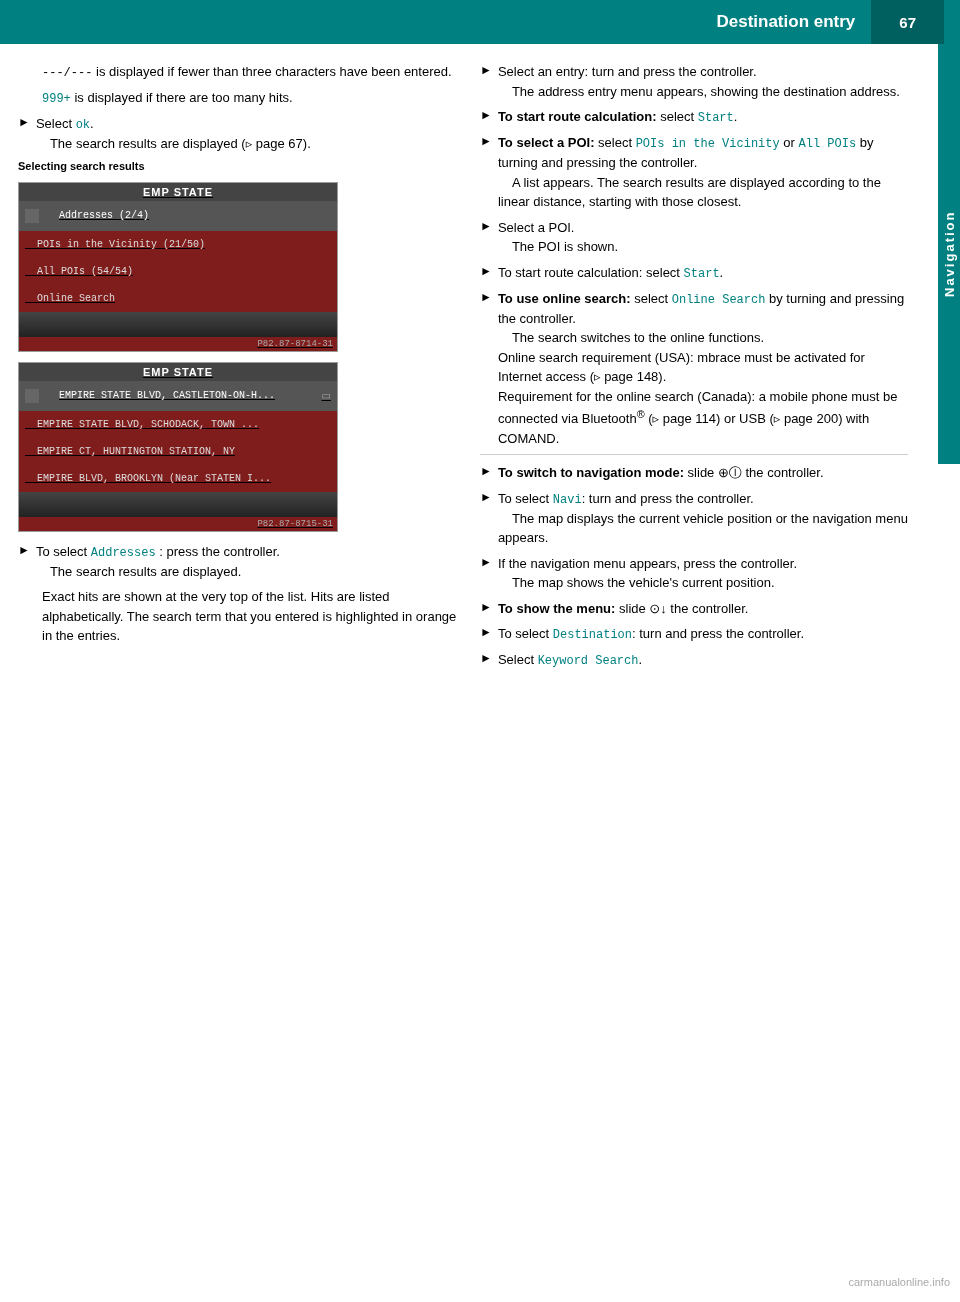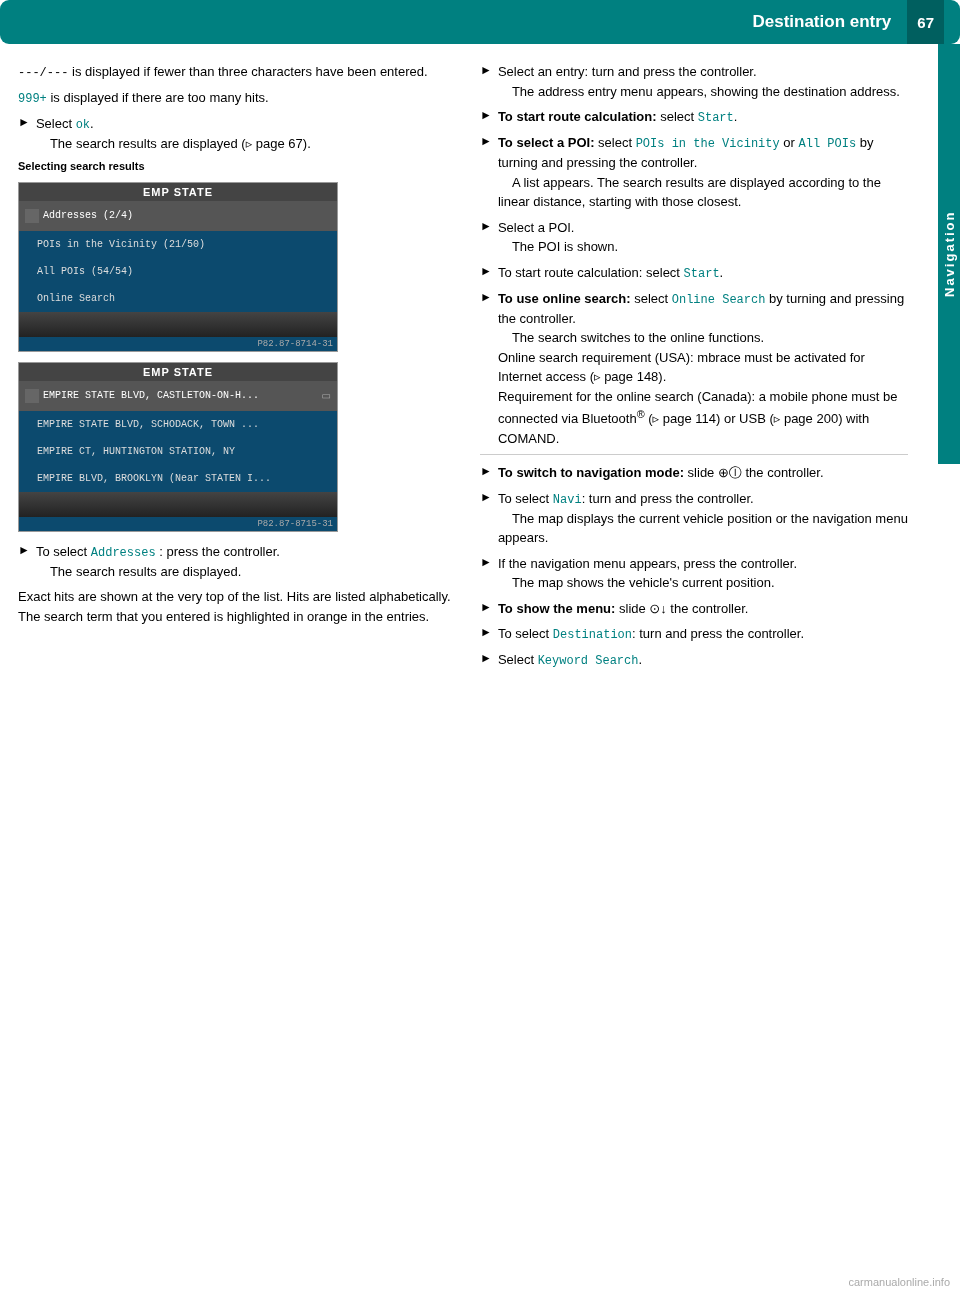--- a/index.html
+++ b/index.html
@@ -12,35 +12,34 @@
       position: relative;
     }
     
     .header-bar {
       background: #008080;
       height: 44px;
       display: flex;
       align-items: center;
       justify-content: space-between;
       padding: 0 16px 0 0;
-      border-radius: 9px;
     }
     .header-title {
       color: #fff;
       font-size: 17px;
       font-weight: bold;
       margin-left: auto;
       margin-right: 16px;
     }
     .header-page-num {
       color: #fff;
       font-size: 15px;
       font-weight: bold;
       background: #005f5f;
-      padding: 4px 10px;
+      padding: 4px 28px;
       height: 100%;
       display: flex;
       align-items: center;
     }
     
     .side-tab {
       position: absolute;
       right: 0;
       top: 44px;
       width: 22px;
@@ -79,20 +78,21 @@
     .bold { font-weight: bold; }
     .section-heading {
       font-weight: bold;
       font-size: 11px;
       margin-bottom: 6px;
       margin-top: 2px;
     }
     p {
       line-height: 1.5;
       margin-bottom: 6px;
+      margin-left: 24px;
     }
     .bullet-item {
       display: flex;
       align-items: flex-start;
       margin-bottom: 6px;
     }
     .bullet-arrow {
       color: #000;
       font-size: 12px;
       margin-right: 6px;
@@ -110,37 +110,39 @@
       background: #2a2a2a;
       margin: 10px 0;
       width: 320px;
       height: 170px;
       position: relative;
       overflow: hidden;
     }
     .img-box-inner {
       width: 100%;
       height: 100%;
-      background: #0c4a6e;
+      background: #7f1d1d;
       display: flex;
       flex-direction: column;
+      text-decoration: underline;
     }
     .img-title-bar {
       background: #444;
       color: #fff;
       font-size: 11px;
       font-weight: bold;
       text-align: center;
       padding: 3px 0;
       letter-spacing: 1px;
     }
     .img-row {
       display: flex;
       align-items: center;
       padding: 8px 6px;
+      gap: 16px;
     }
     .img-row-highlight {
       background: #555;
     }
     .img-row-text {
       color: #ddd;
       font-size: 10px;
       font-family: 'Courier New', monospace;
     }
     .img-row-text-white {

